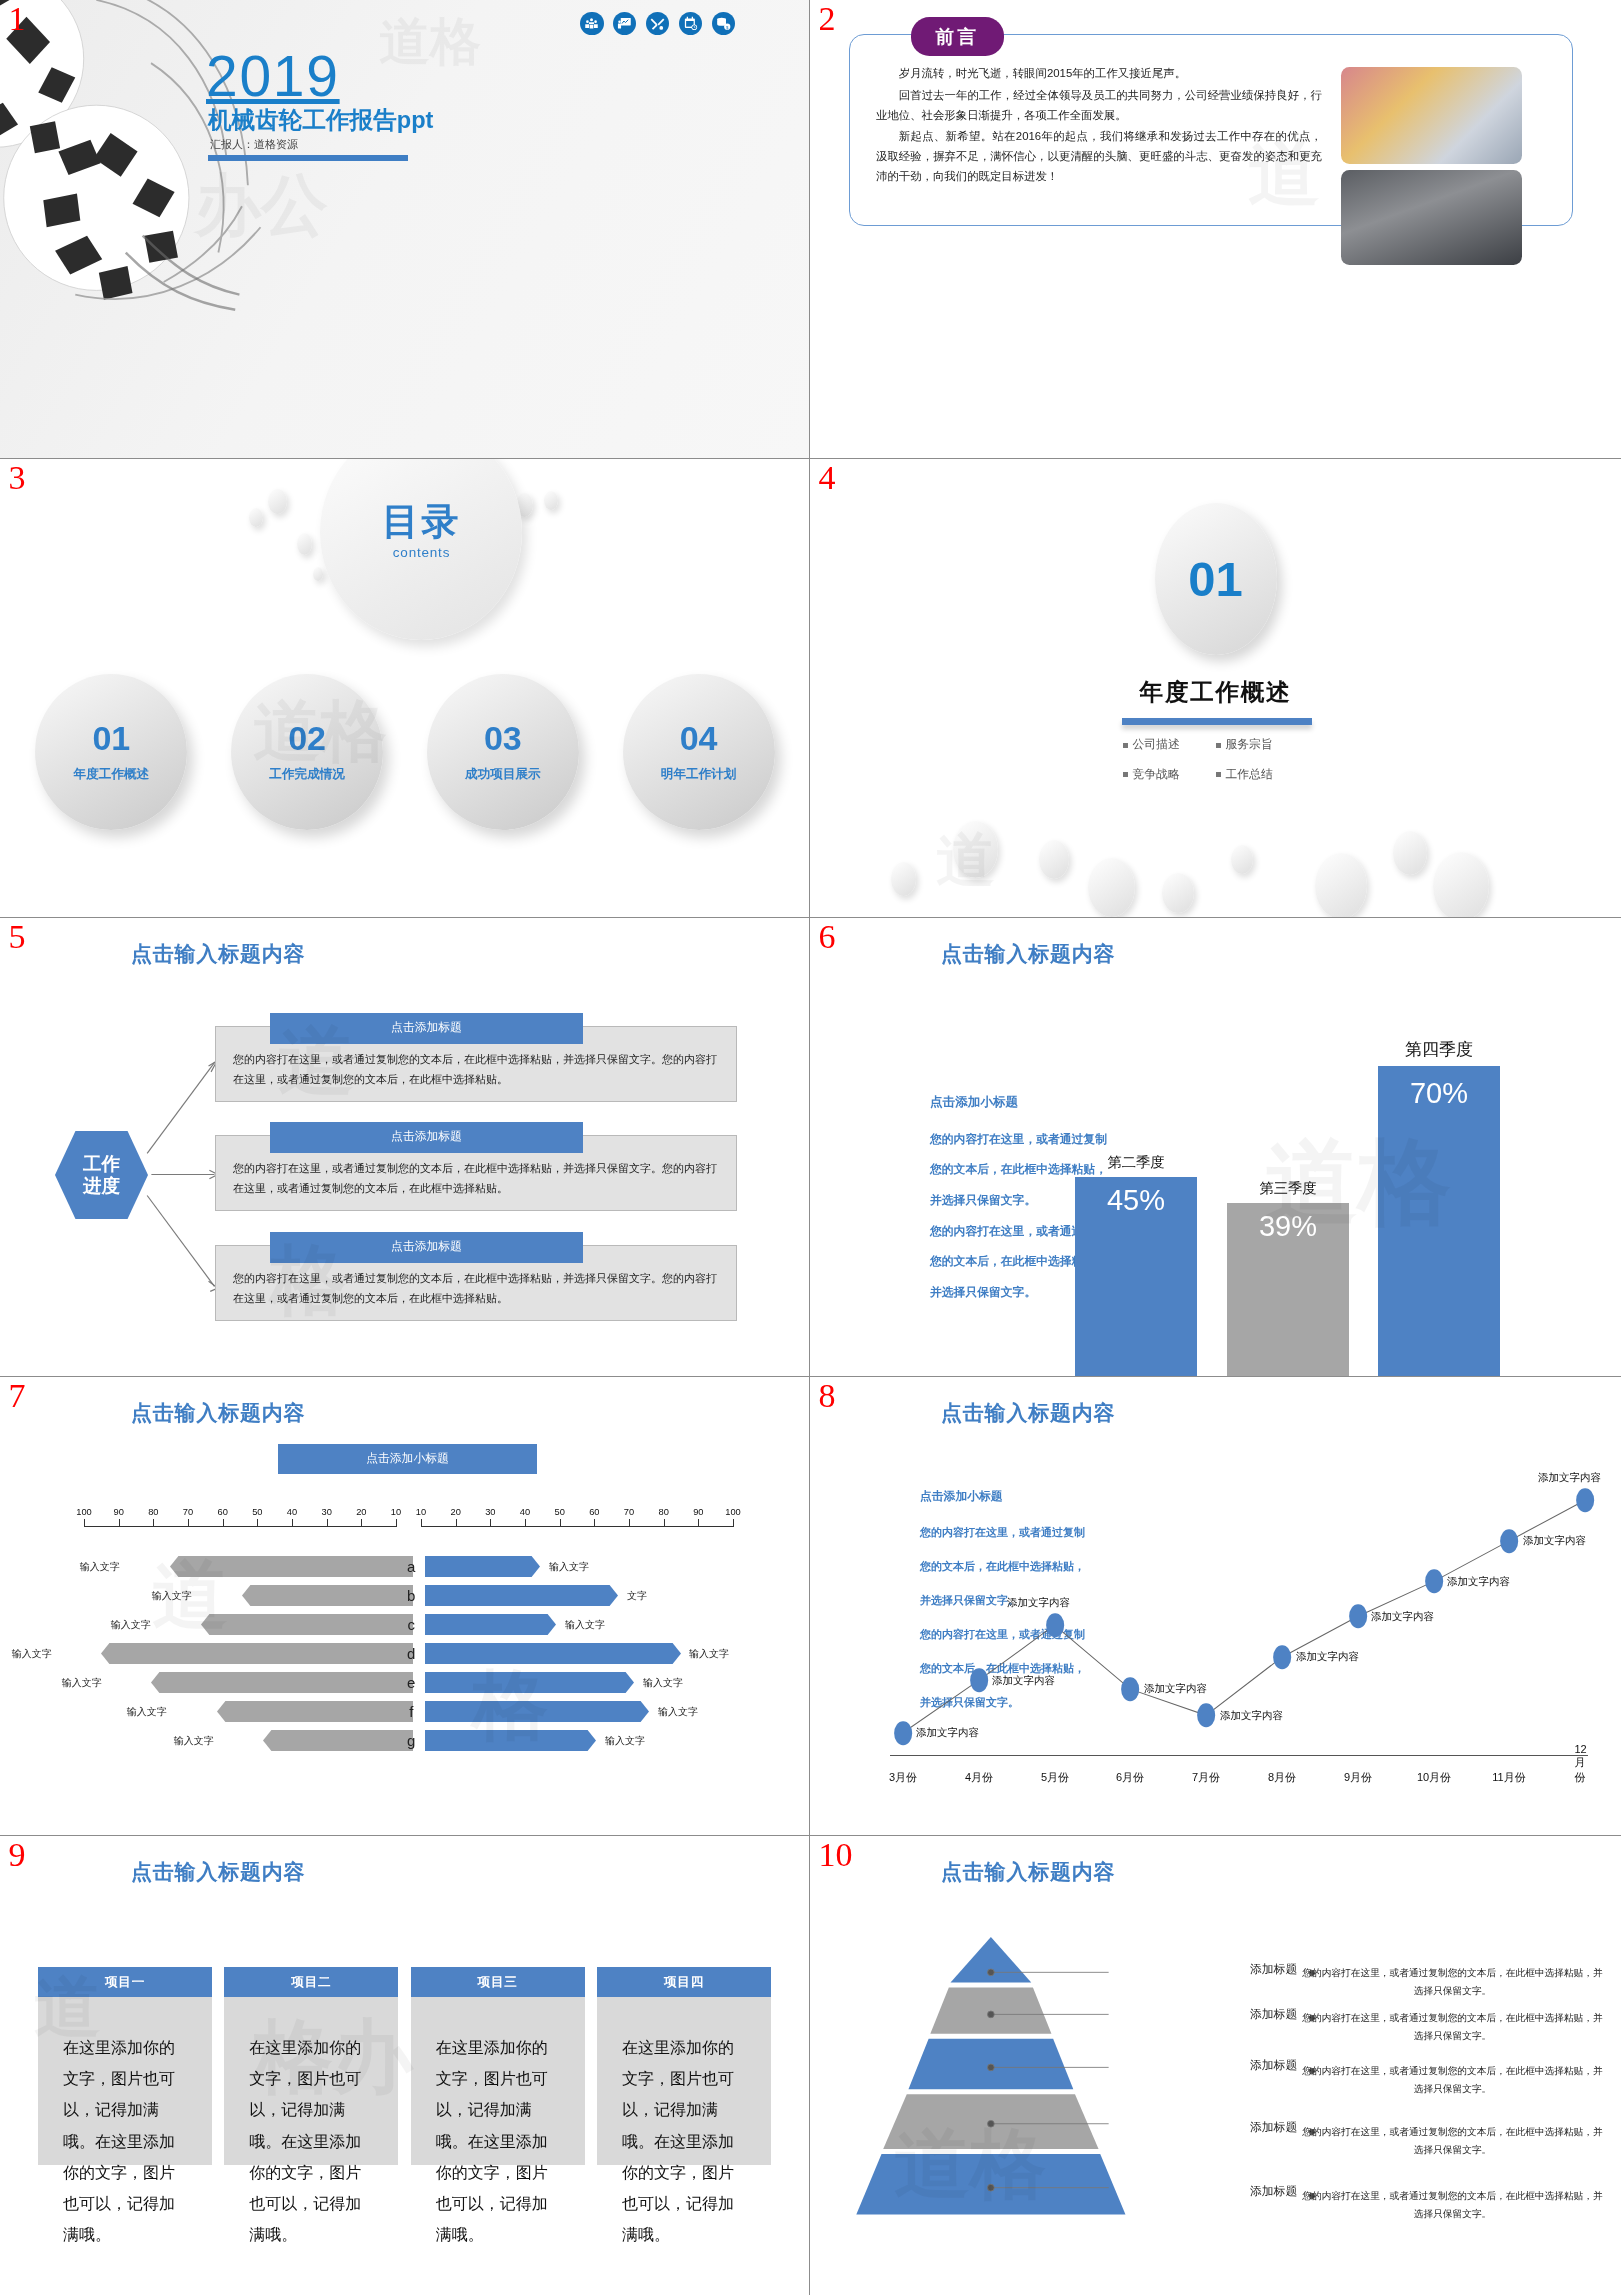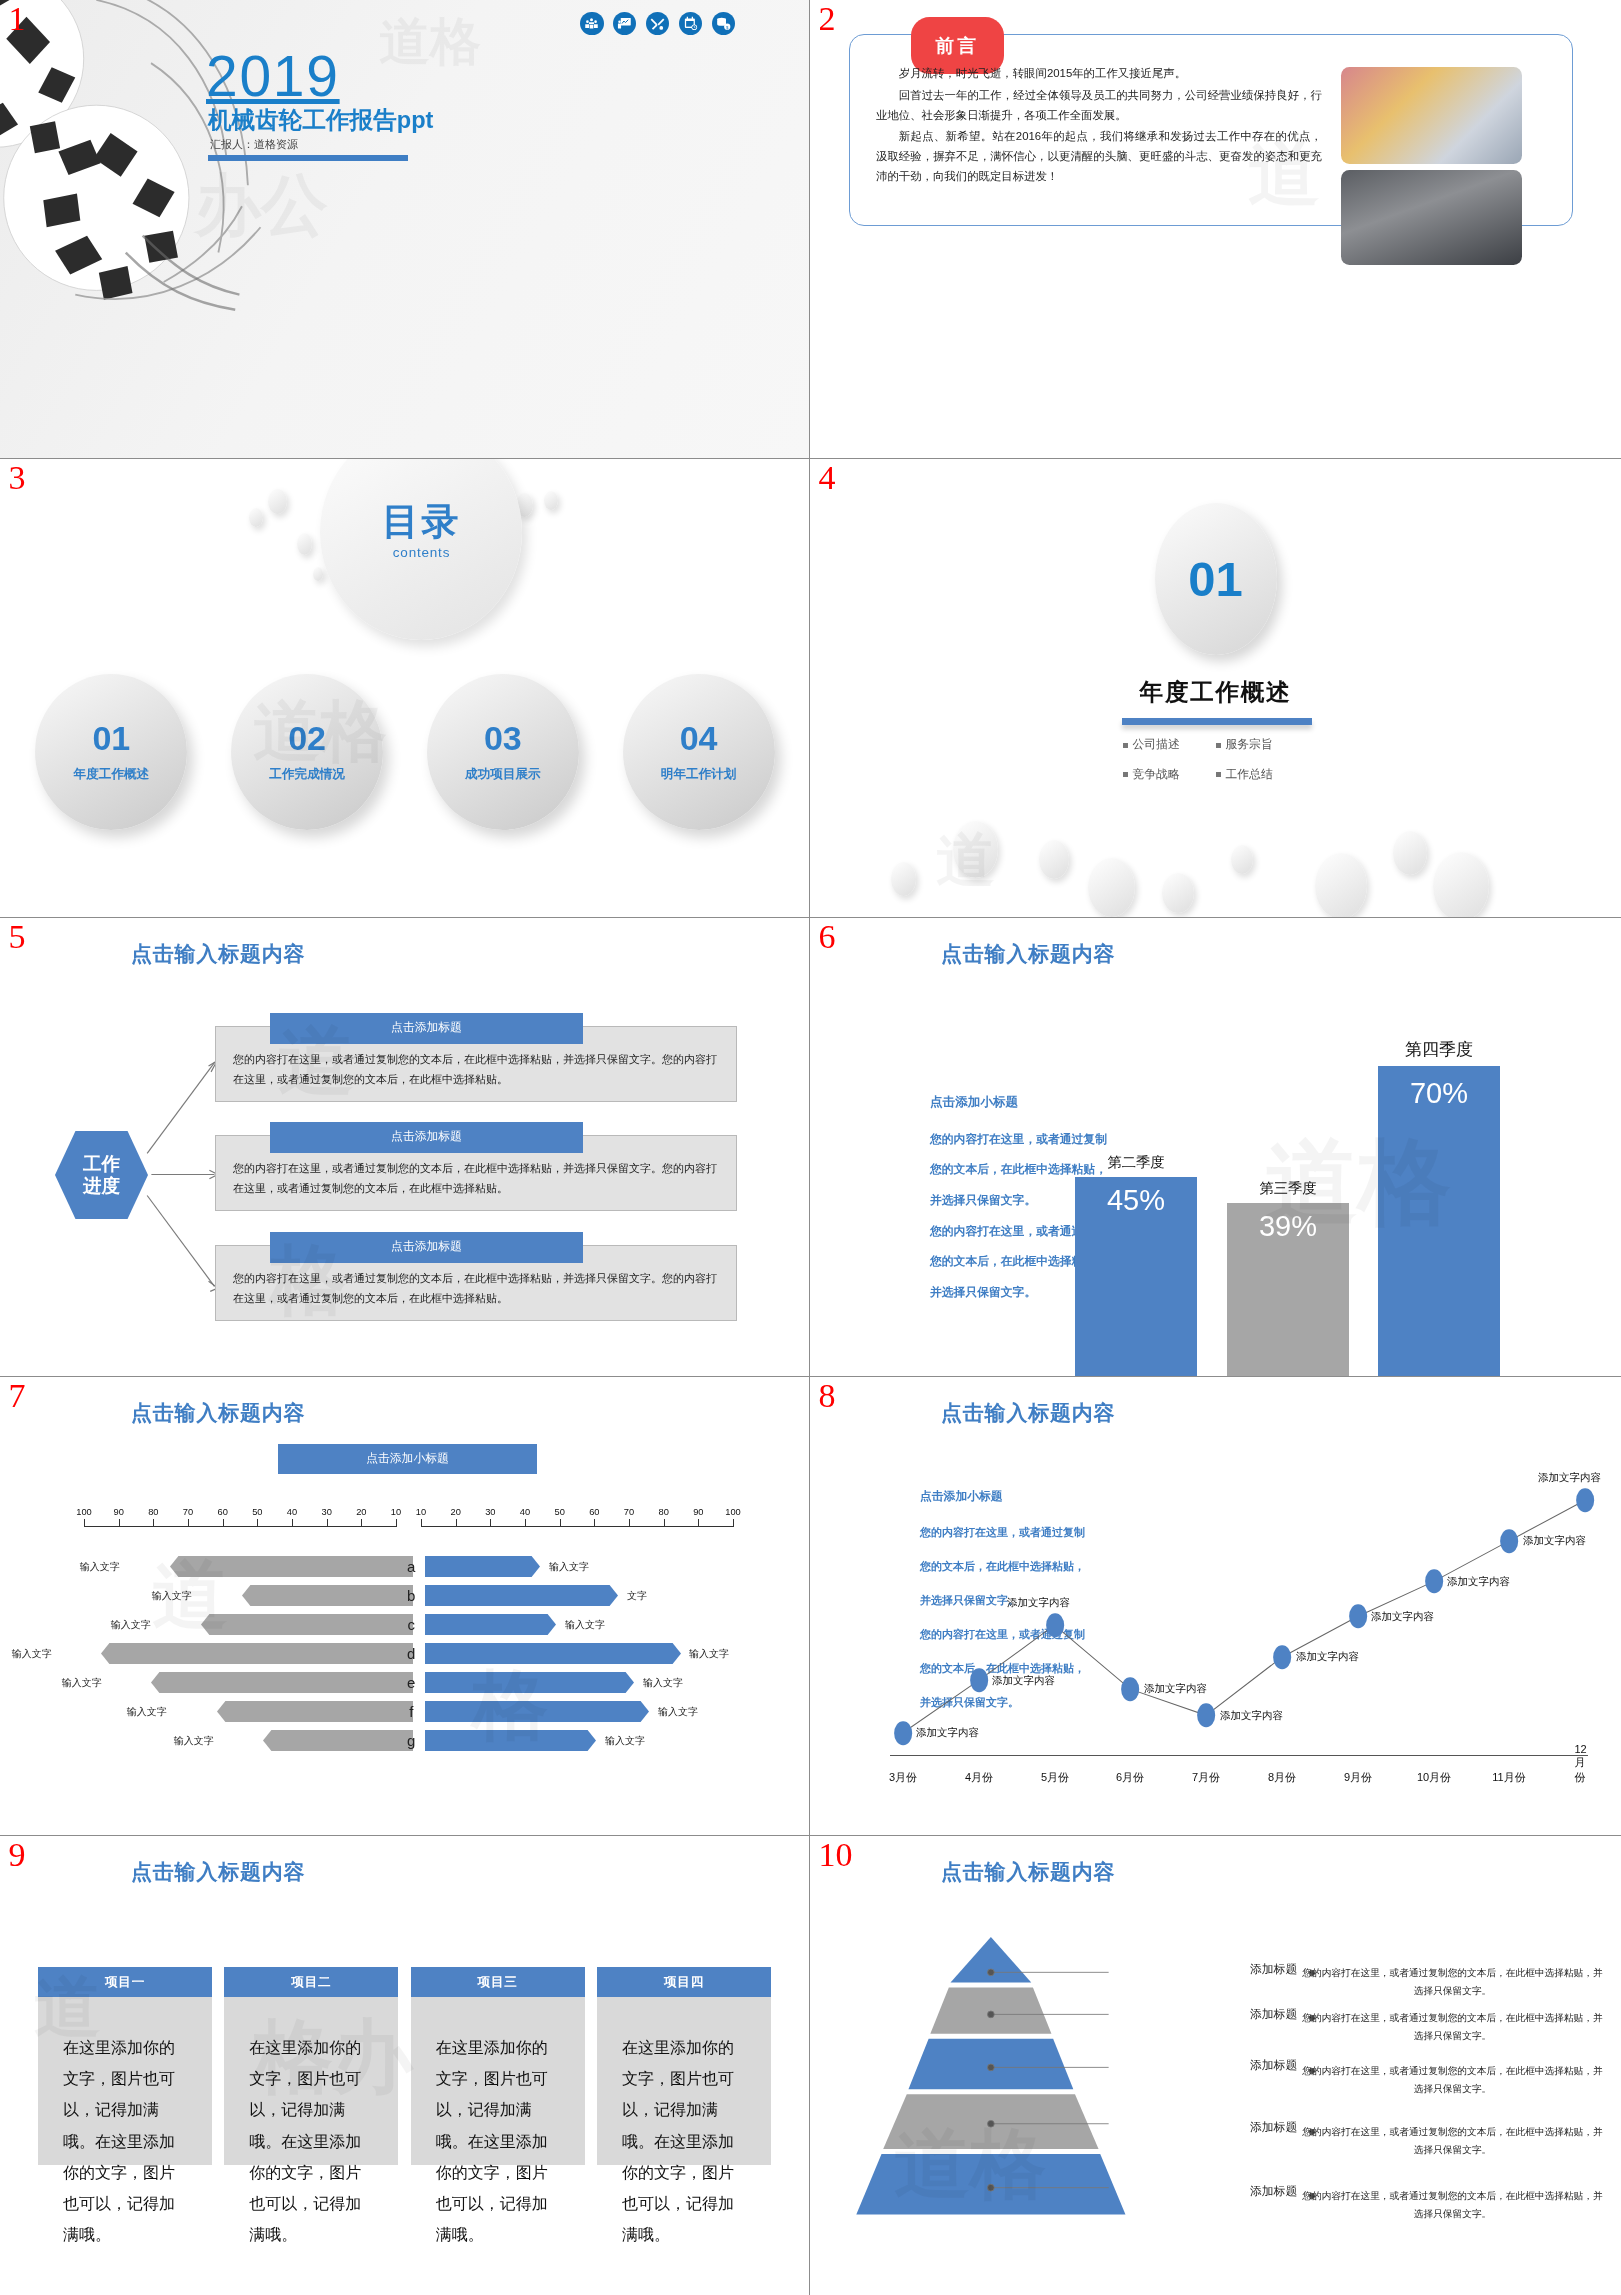--- a/index.html
+++ b/index.html
@@ -45,22 +45,22 @@
   .s1-year { position:absolute; left:206px; top:43px; font-size:57px; color:#1a7fc9;
              font-weight:400; font-family:"Liberation Sans",sans-serif; letter-spacing:1.7px;text-decoration:underline;}
   .s1-sub { position:absolute; left:208px; top:104px; font-size:23.6px; color:#1a7fc9; font-weight:bold; }
   .s1-pres { position:absolute; left:210px; top:137px; font-size:11px; color:#444; }
   .s1-line { position:absolute; left:208px; top:155px; width:200px; height:5.9px; background:#3f7ec4; }
   .wm { position:absolute; color:rgba(0,0,0,0.045); font-weight:bold; pointer-events:none; user-select:none; }
 
   
   .s2-box { position:absolute; left:39px; top:34px; width:724px; height:192px;
             border:1.7px solid #6d9cd4; border-radius:15px; }
-  .s2-tab { position:absolute; left:101px; top:17px; width:93px; height:57px;
-            background:#ef4444; border-radius:18.5px; color:#fff; font-size:18.5px; font-weight:bold;
+  .s2-tab { position:absolute; left:101px; top:17px; width:93px; height:39px;
+            background:#701a75; border-radius:18.5px; color:#fff; font-size:18.5px; font-weight:bold;
             display:flex; align-items:center; justify-content:center; letter-spacing:3.4px; }
   .s2-text { position:absolute; left:66px; top:64px; width:446px; font-size:11.4px; color:#222;
              line-height:1.75; text-align:justify; font-family:"Liberation Sans",sans-serif;}
   .s2-text p { text-indent:2em; margin-bottom:1.7px; }
   .s2-img1 { position:absolute; left:531px; top:67px; width:181px; height:97px; border-radius:8.4px;
              background:linear-gradient(135deg,#d7868c 0%,#e8c06e 35%,#cfd5de 70%,#9aa6b5 100%); }
   .s2-img2 { position:absolute; left:531px; top:170px; width:181px; height:95px; border-radius:8.4px;
              background:linear-gradient(160deg,#5b5e63 0%,#8d8f93 40%,#3c3f44 100%); }
 
   

